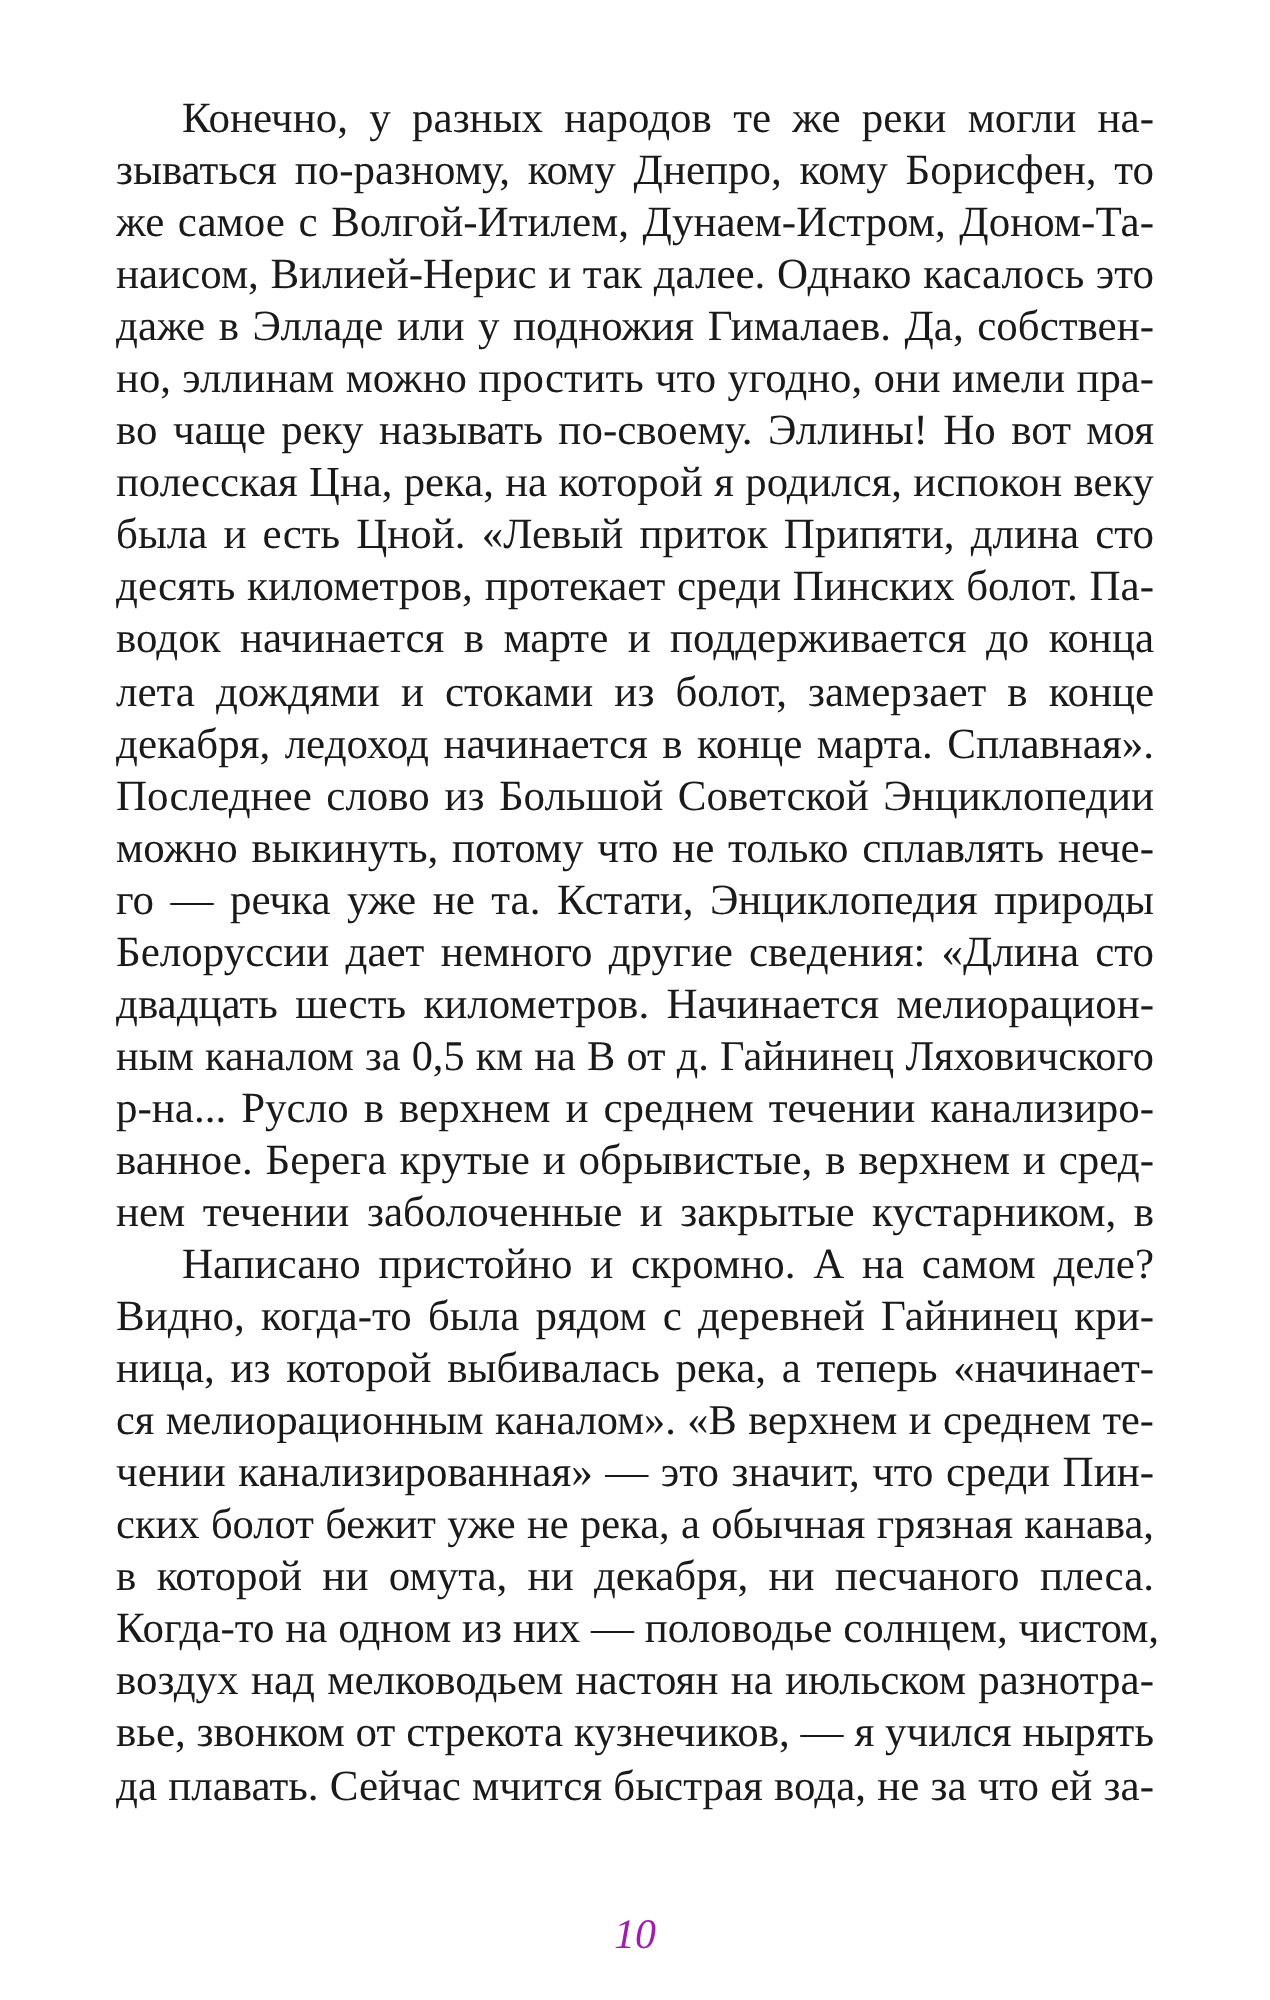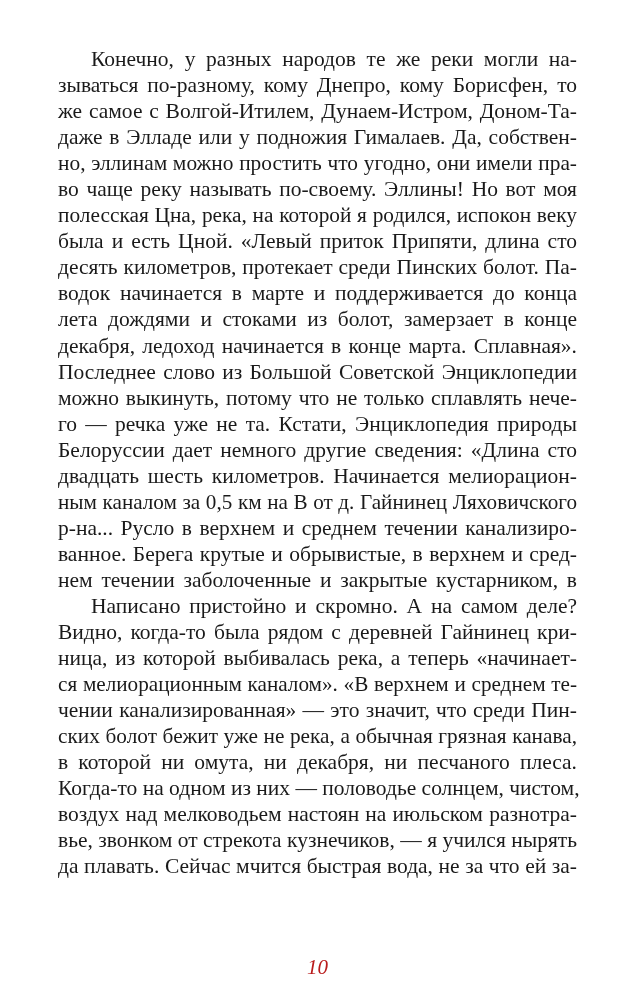--- a/index.html
+++ b/index.html
@@ -20,32 +20,33 @@
     white-space: nowrap;
     text-align: justify;
     text-align-last: justify;
     overflow: visible;
   }
   .line.indent { padding-left: 33px; }
   .line.last { text-align-last: left; }
   .page-number {
     position: absolute; left: 0; width: 635px; top: 955px;
     text-align: center; font-style: italic; font-size: 21px;
-    font-family: "Liberation Serif", "DejaVu Serif", serif; color: #b91c1c;
+    font-family: "Liberation Serif", "DejaVu Serif", serif; color: #a21caf;
   }
 </style>
 </head>
 <body>
 
 <div class="page">
   <div class="text-block">
     <div id="p1">
         <div class="line indent">Конечно, у разных народов те же реки могли на-</div>
         <div class="line">зываться по-разному, кому Днепро, кому Борисфен, то</div>
         <div class="line">же самое с Волгой-Итилем, Дунаем-Истром, Доном-Та-</div>
+        <div class="line">наисом, Вилией-Нерис и так далее. Однако касалось это</div>
         <div class="line">даже в Элладе или у подножия Гималаев. Да, собствен-</div>
         <div class="line" style="font-size: 21.3828px;">но, эллинам можно простить что угодно, они имели пра-</div>
         <div class="line">во чаще реку называть по-своему. Эллины! Но вот моя</div>
         <div class="line" style="font-size: 21.3693px;">полесская Цна, река, на которой я родился, испокон веку</div>
         <div class="line">была и есть Цной. «Левый приток Припяти, длина сто</div>
         <div class="line">десять километров, протекает среди Пинских болот. Па-</div>
         <div class="line">водок начинается в марте и поддерживается до конца</div>
         <div class="line">лета дождями и стоками из болот, замерзает в конце</div>
         <div class="line">декабря, ледоход начинается в конце марта. Сплавная».</div>
         <div class="line">Последнее слово из Большой Советской Энциклопедии</div>

